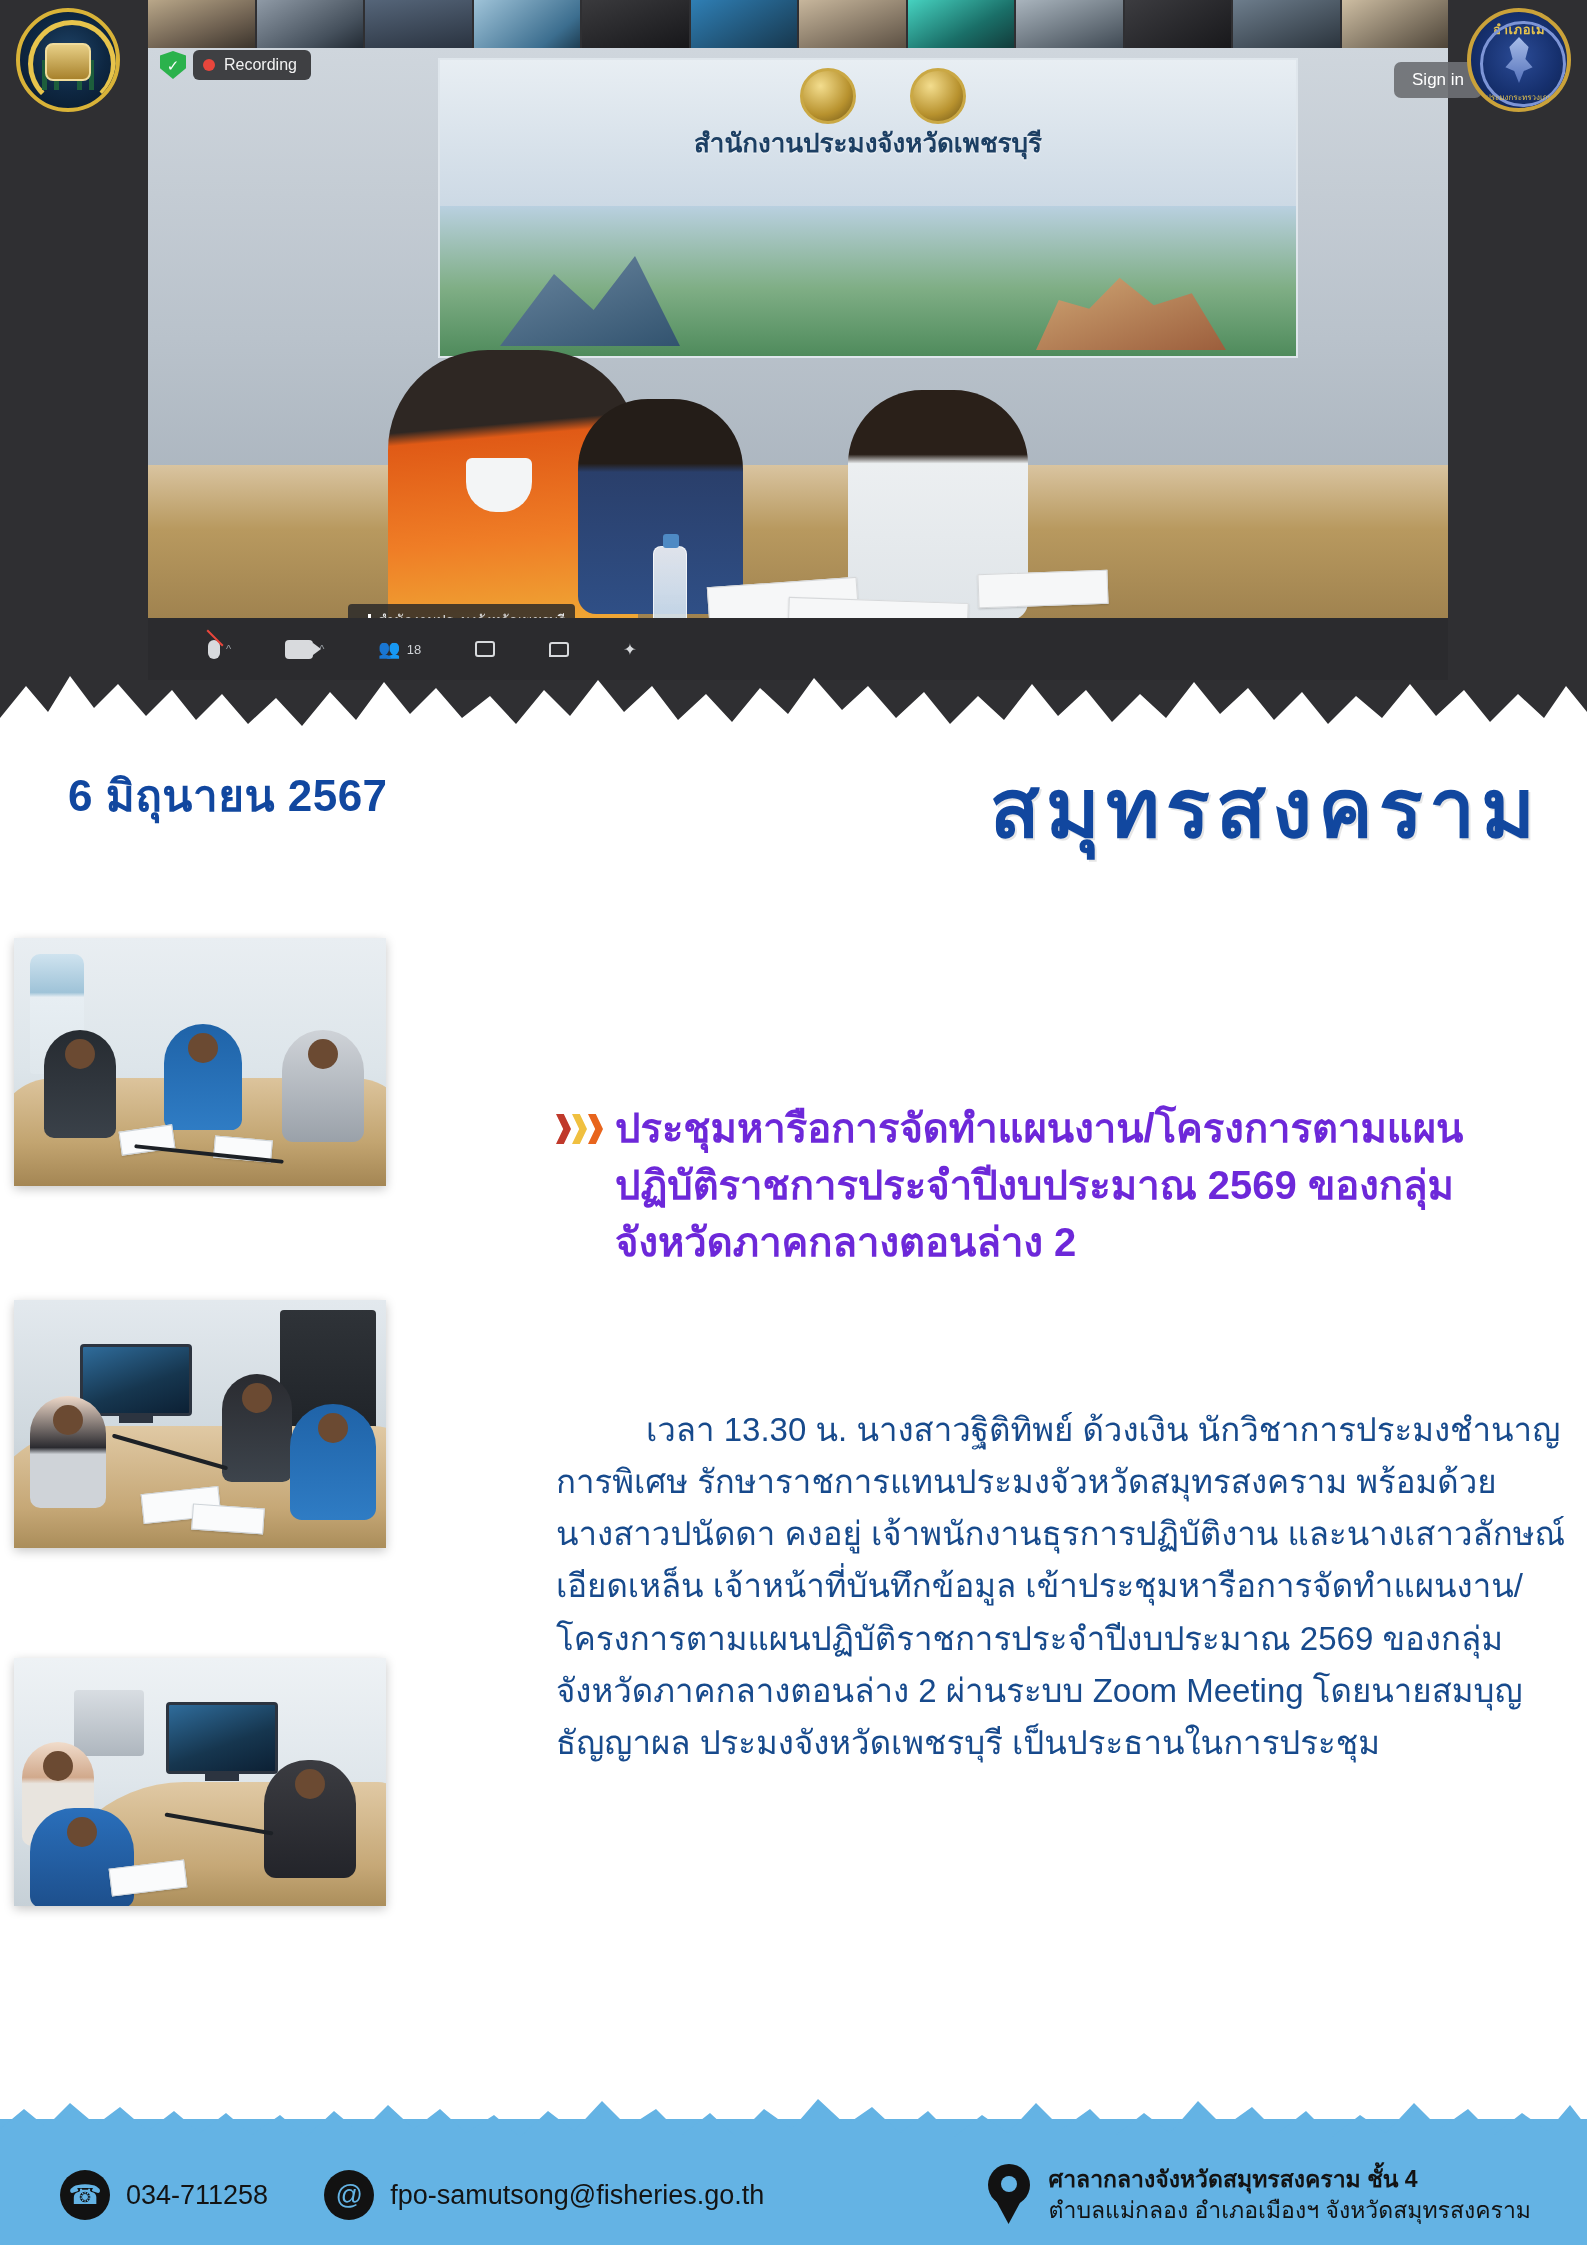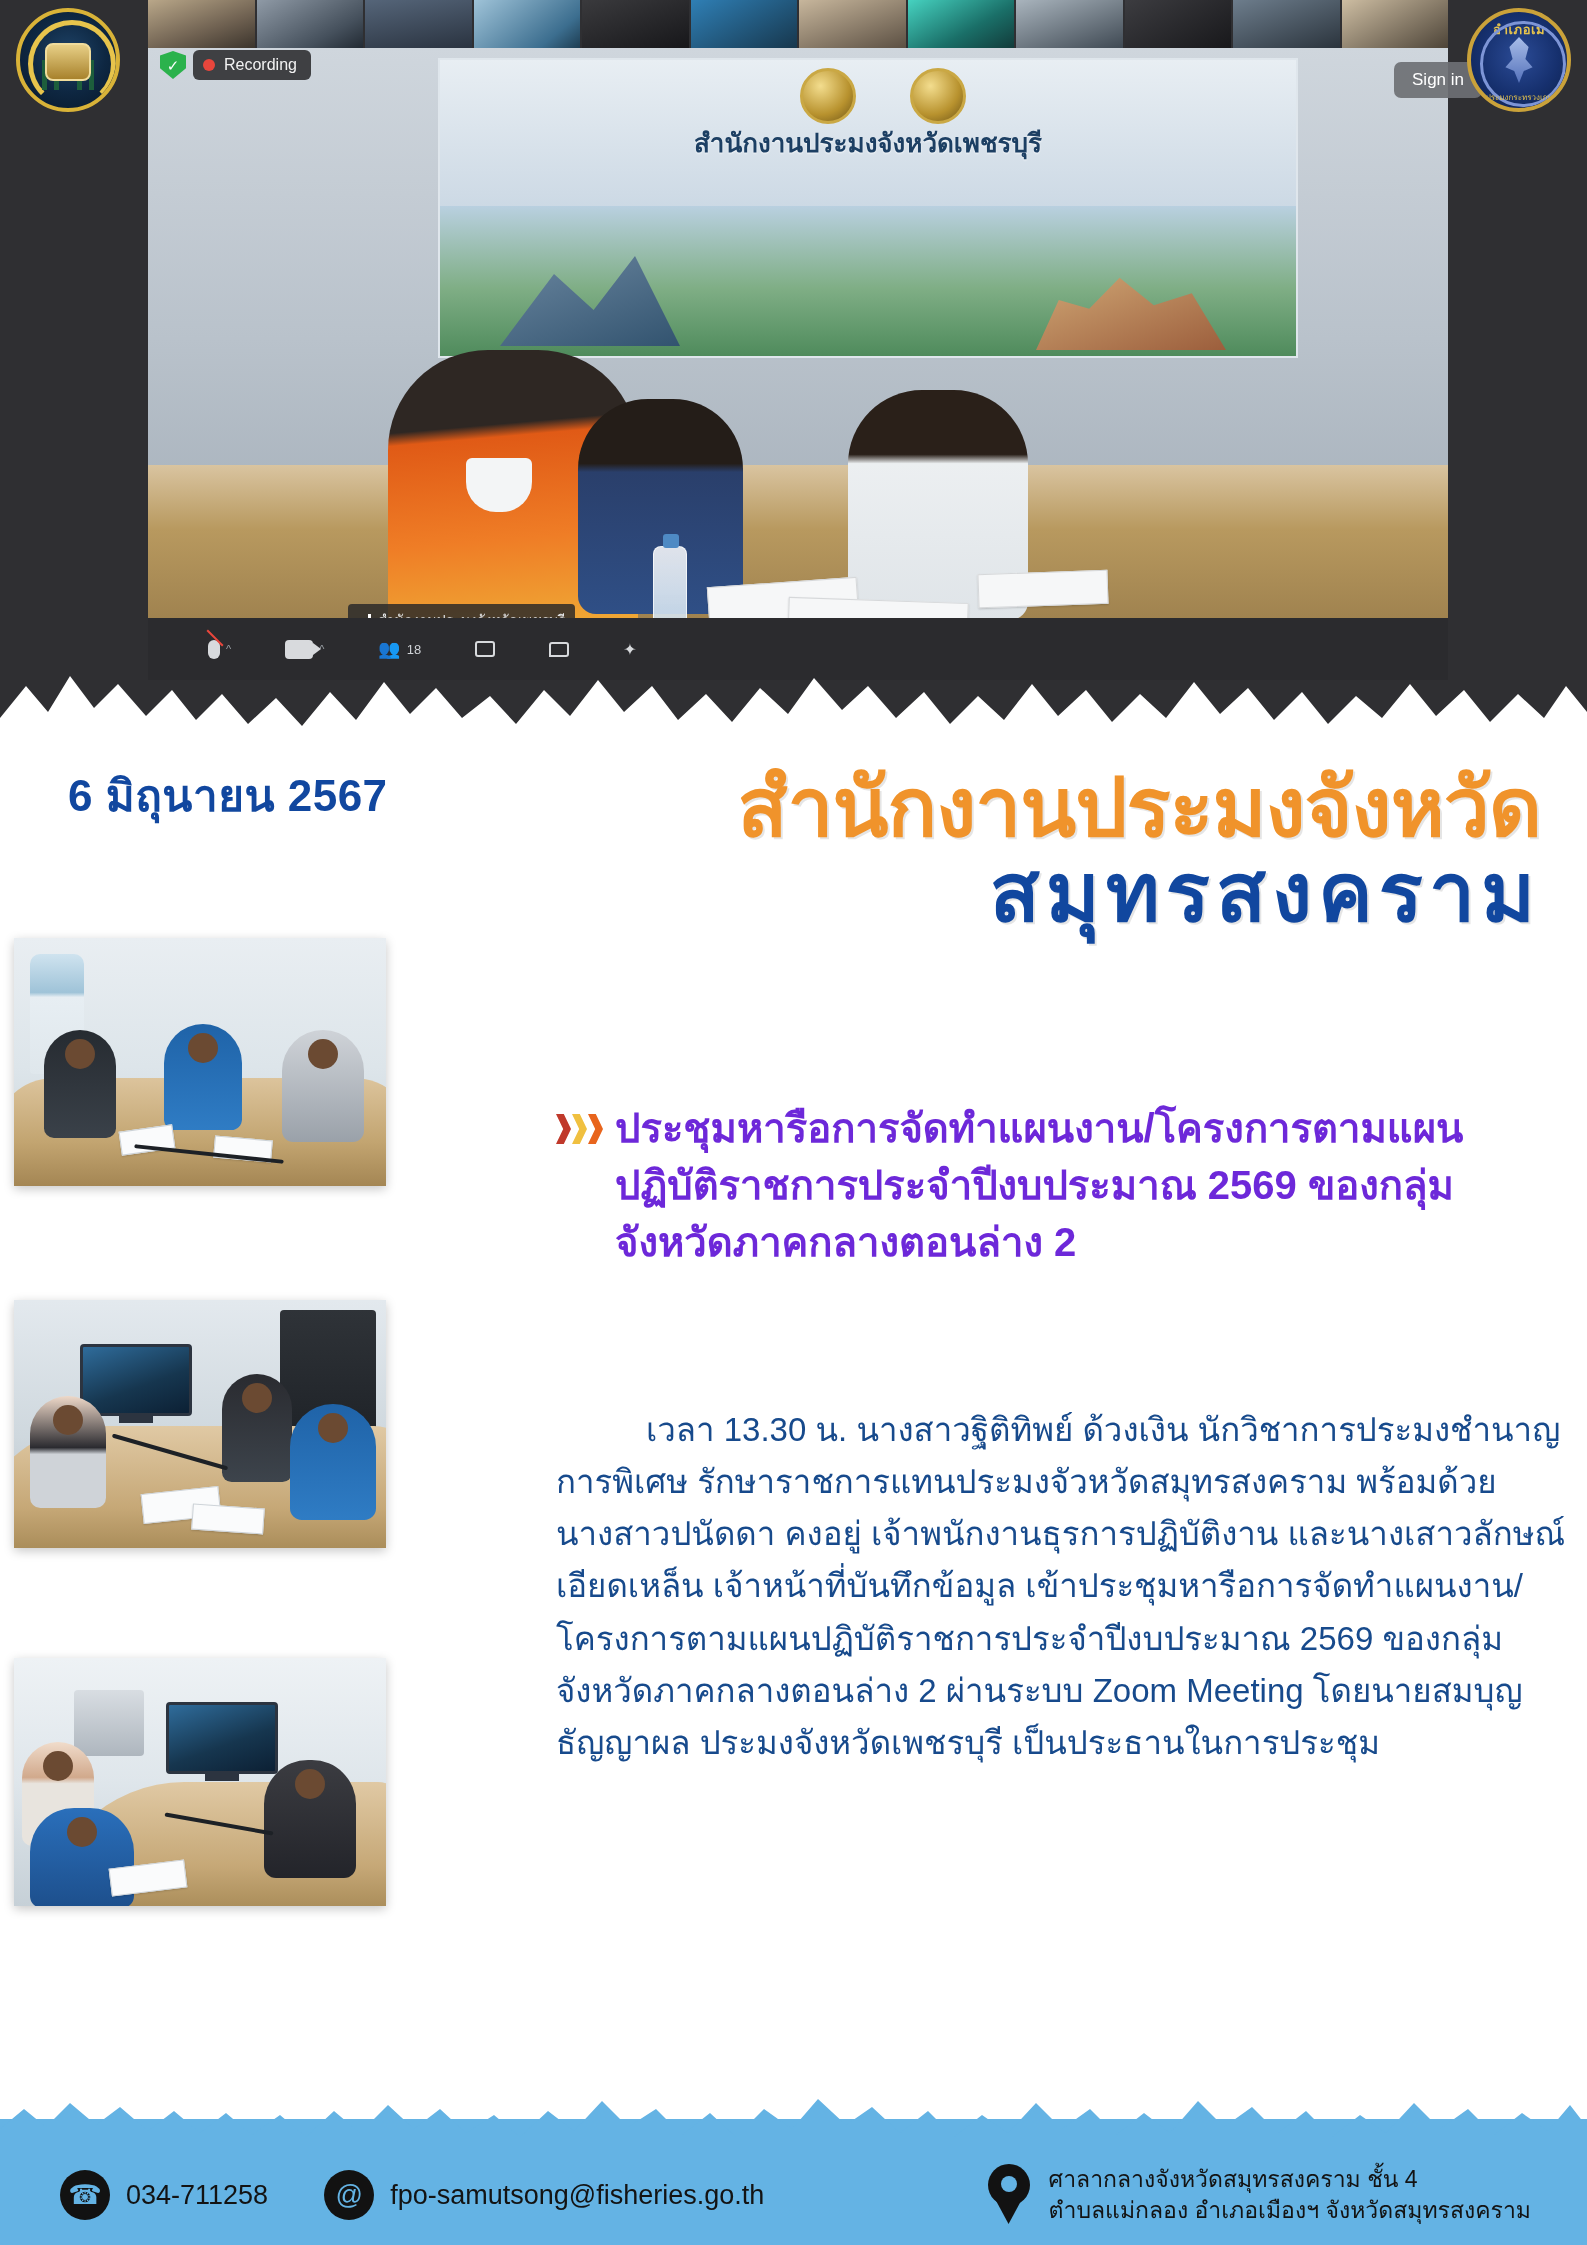--- a/index.html
+++ b/index.html
@@ -466,21 +466,20 @@
 <div class="logo logo-fish">
   <div class="wordmark-top">อำเภอเม</div>
   <div class="ring"></div>
   <div class="emblem"></div>
   <div class="wordmark-bottom">กรมประมงกระทรวงเกษตรฯ</div>
 </div>
 
 <div class="date-label">6 มิถุนายน 2567</div>
 
 <div class="org-title">
-  <div class="org-line1">สำนักงานประมงจังหวัด</div>
   <div class="org-line2">สมุทรสงคราม</div>
 </div>
 
 <div class="headline-wrap">
   <span class="chevrons">
     <i class="chev c1"></i>
       <i class="chev c2"></i>
       <i class="chev c3"></i>
   </span>
   <div class="headline">ประชุมหารือการจัดทำแผนงาน/โครงการตามแผนปฏิบัติราชการประจำปีงบประมาณ 2569 ของกลุ่มจังหวัดภาคกลางตอนล่าง 2</div>
@@ -544,18 +543,18 @@
     <div class="f-item">
       <span class="f-icon">@</span>
       <span class="f-text">fpo-samutsong@fisheries.go.th</span>
     </div>
 
     <div class="f-addr-block">
       <span class="f-icon pin">
           <i class="pin-tail"></i>
         </span>
       <span class="f-addr">
-        <span style="display:block;font-weight:normal;">ศาลากลางจังหวัดสมุทรสงคราม ชั้น 4</span>
+        <span style="display:block;font-weight:bold;">ศาลากลางจังหวัดสมุทรสงคราม ชั้น 4</span>
         <span style="display:block;">ตำบลแม่กลอง อำเภอเมืองฯ จังหวัดสมุทรสงคราม</span>
       </span>
     </div>
   </div>
 </div>
 
 </body></html>

